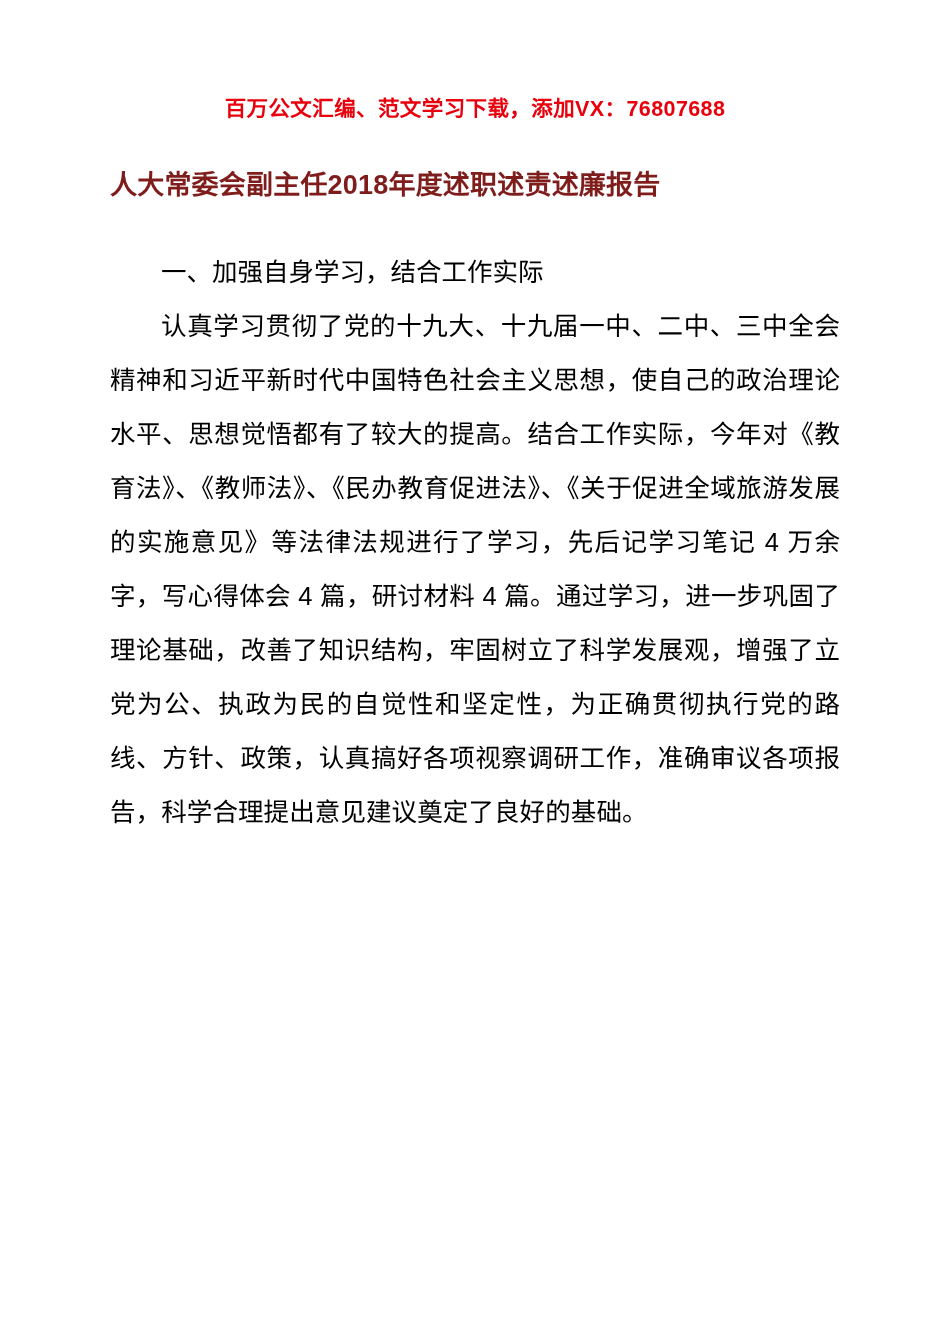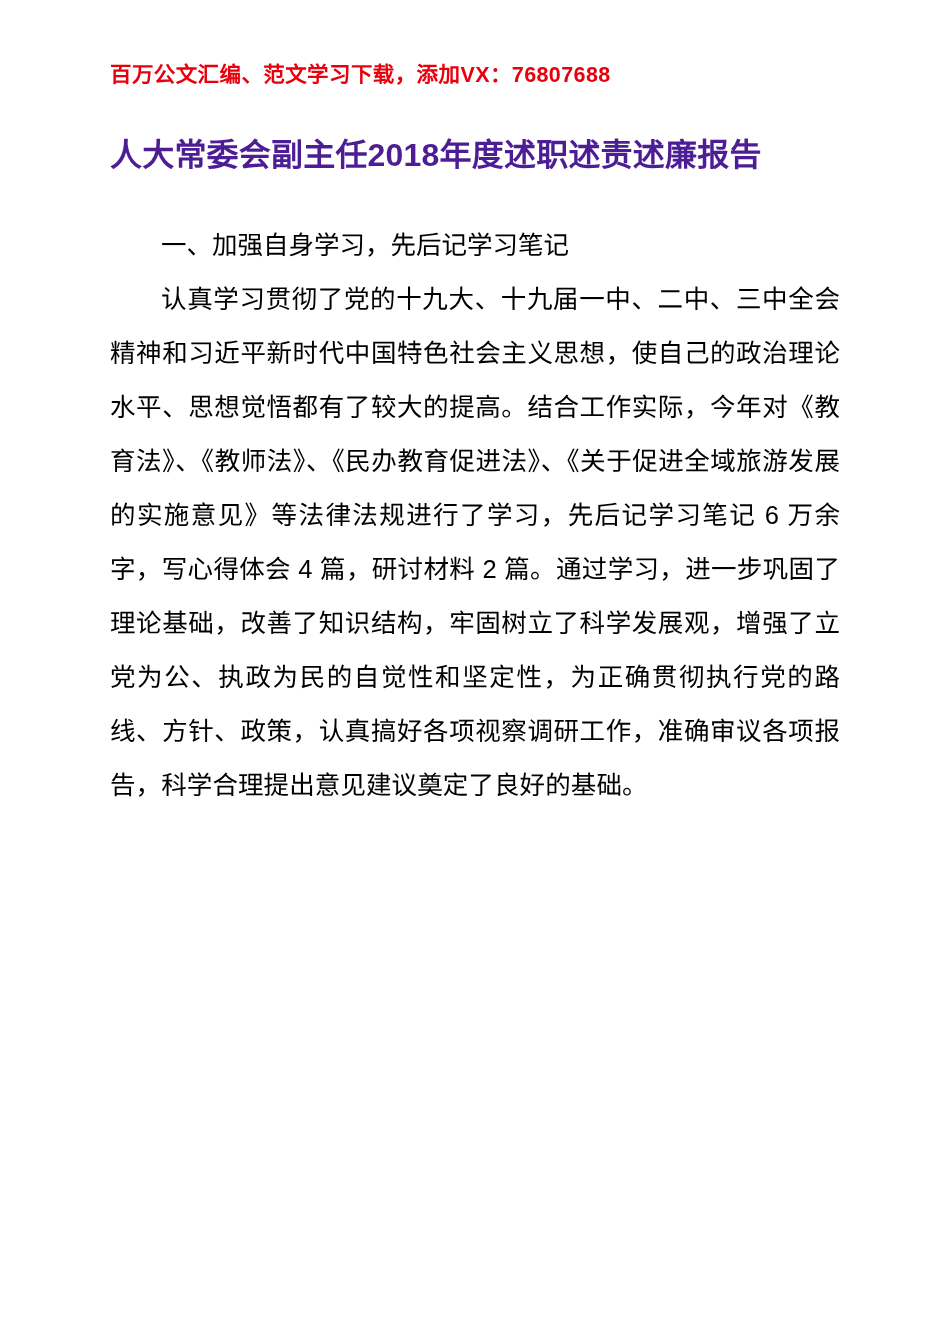--- a/index.html
+++ b/index.html
@@ -17,36 +17,37 @@
   .page {
     position: relative;
     width: 950px;
     height: 1344px;
     box-sizing: border-box;
     padding: 0 110px;
     background: #ffffff;
   }
   .watermark {
     margin: 0;
-    padding-top: 62px;
+    padding-top: 96px;
+    text-align: center;
     color: #e8000d;
     font-size: 21.5px;
     font-weight: 700;
     letter-spacing: 0.4px;
     line-height: 1.3;
     white-space: nowrap;
   }
   .doc-title {
     margin: 0;
     padding-top: 43px;
-    font-size: 32px;
+    font-size: 27px;
     font-weight: 700;
     line-height: 1.4;
     letter-spacing: 0.2px;
-    color: #4c1d95;
+    color: #7f1d1d;
   }
   .body-block {
     padding-top: 40px;
   }
   p.para {
     margin: 0;
     font-size: 25.5px;
     line-height: 54px;
     text-align: justify;
     text-justify: inter-ideograph;
@@ -68,18 +69,18 @@
 <body>
 
 <div class="page">
 
   <div class="watermark">百万公文汇编、范文学习下载，添加VX：76807688</div>
 
   <h1 class="doc-title">人大常委会副主任2018年度述职述责述廉报告</h1>
 
   <div class="body-block">
 
-    <p class="heading">一、加强自身学习，先后记学习笔记</p>
+    <p class="heading">一、加强自身学习，结合工作实际</p>
 
-    <p class="para indent">认真学习贯彻了党的十九大、十九届一中、二中、三中全会精神和习近平新时代中国特色社会主义思想，使自己的政治理论水平、思想觉悟都有了较大的提高。结合工作实际，今年对《教育法》、《教师法》、《民办教育促进法》、《关于促进全域旅游发展的实施意见》等法律法规进行了学习，先后记学习笔记 6 万余字，写心得体会 4 篇，研讨材料 2 篇。通过学习，进一步巩固了理论基础，改善了知识结构，牢固树立了科学发展观，增强了立党为公、执政为民的自觉性和坚定性，为正确贯彻执行党的路线、方针、政策，认真搞好各项视察调研工作，准确审议各项报告，科学合理提出意见建议奠定了良好的基础。</p>
+    <p class="para indent">认真学习贯彻了党的十九大、十九届一中、二中、三中全会精神和习近平新时代中国特色社会主义思想，使自己的政治理论水平、思想觉悟都有了较大的提高。结合工作实际，今年对《教育法》、《教师法》、《民办教育促进法》、《关于促进全域旅游发展的实施意见》等法律法规进行了学习，先后记学习笔记 4 万余字，写心得体会 4 篇，研讨材料 4 篇。通过学习，进一步巩固了理论基础，改善了知识结构，牢固树立了科学发展观，增强了立党为公、执政为民的自觉性和坚定性，为正确贯彻执行党的路线、方针、政策，认真搞好各项视察调研工作，准确审议各项报告，科学合理提出意见建议奠定了良好的基础。</p>
   </div>
 
 </div>
 
 </body></html>

